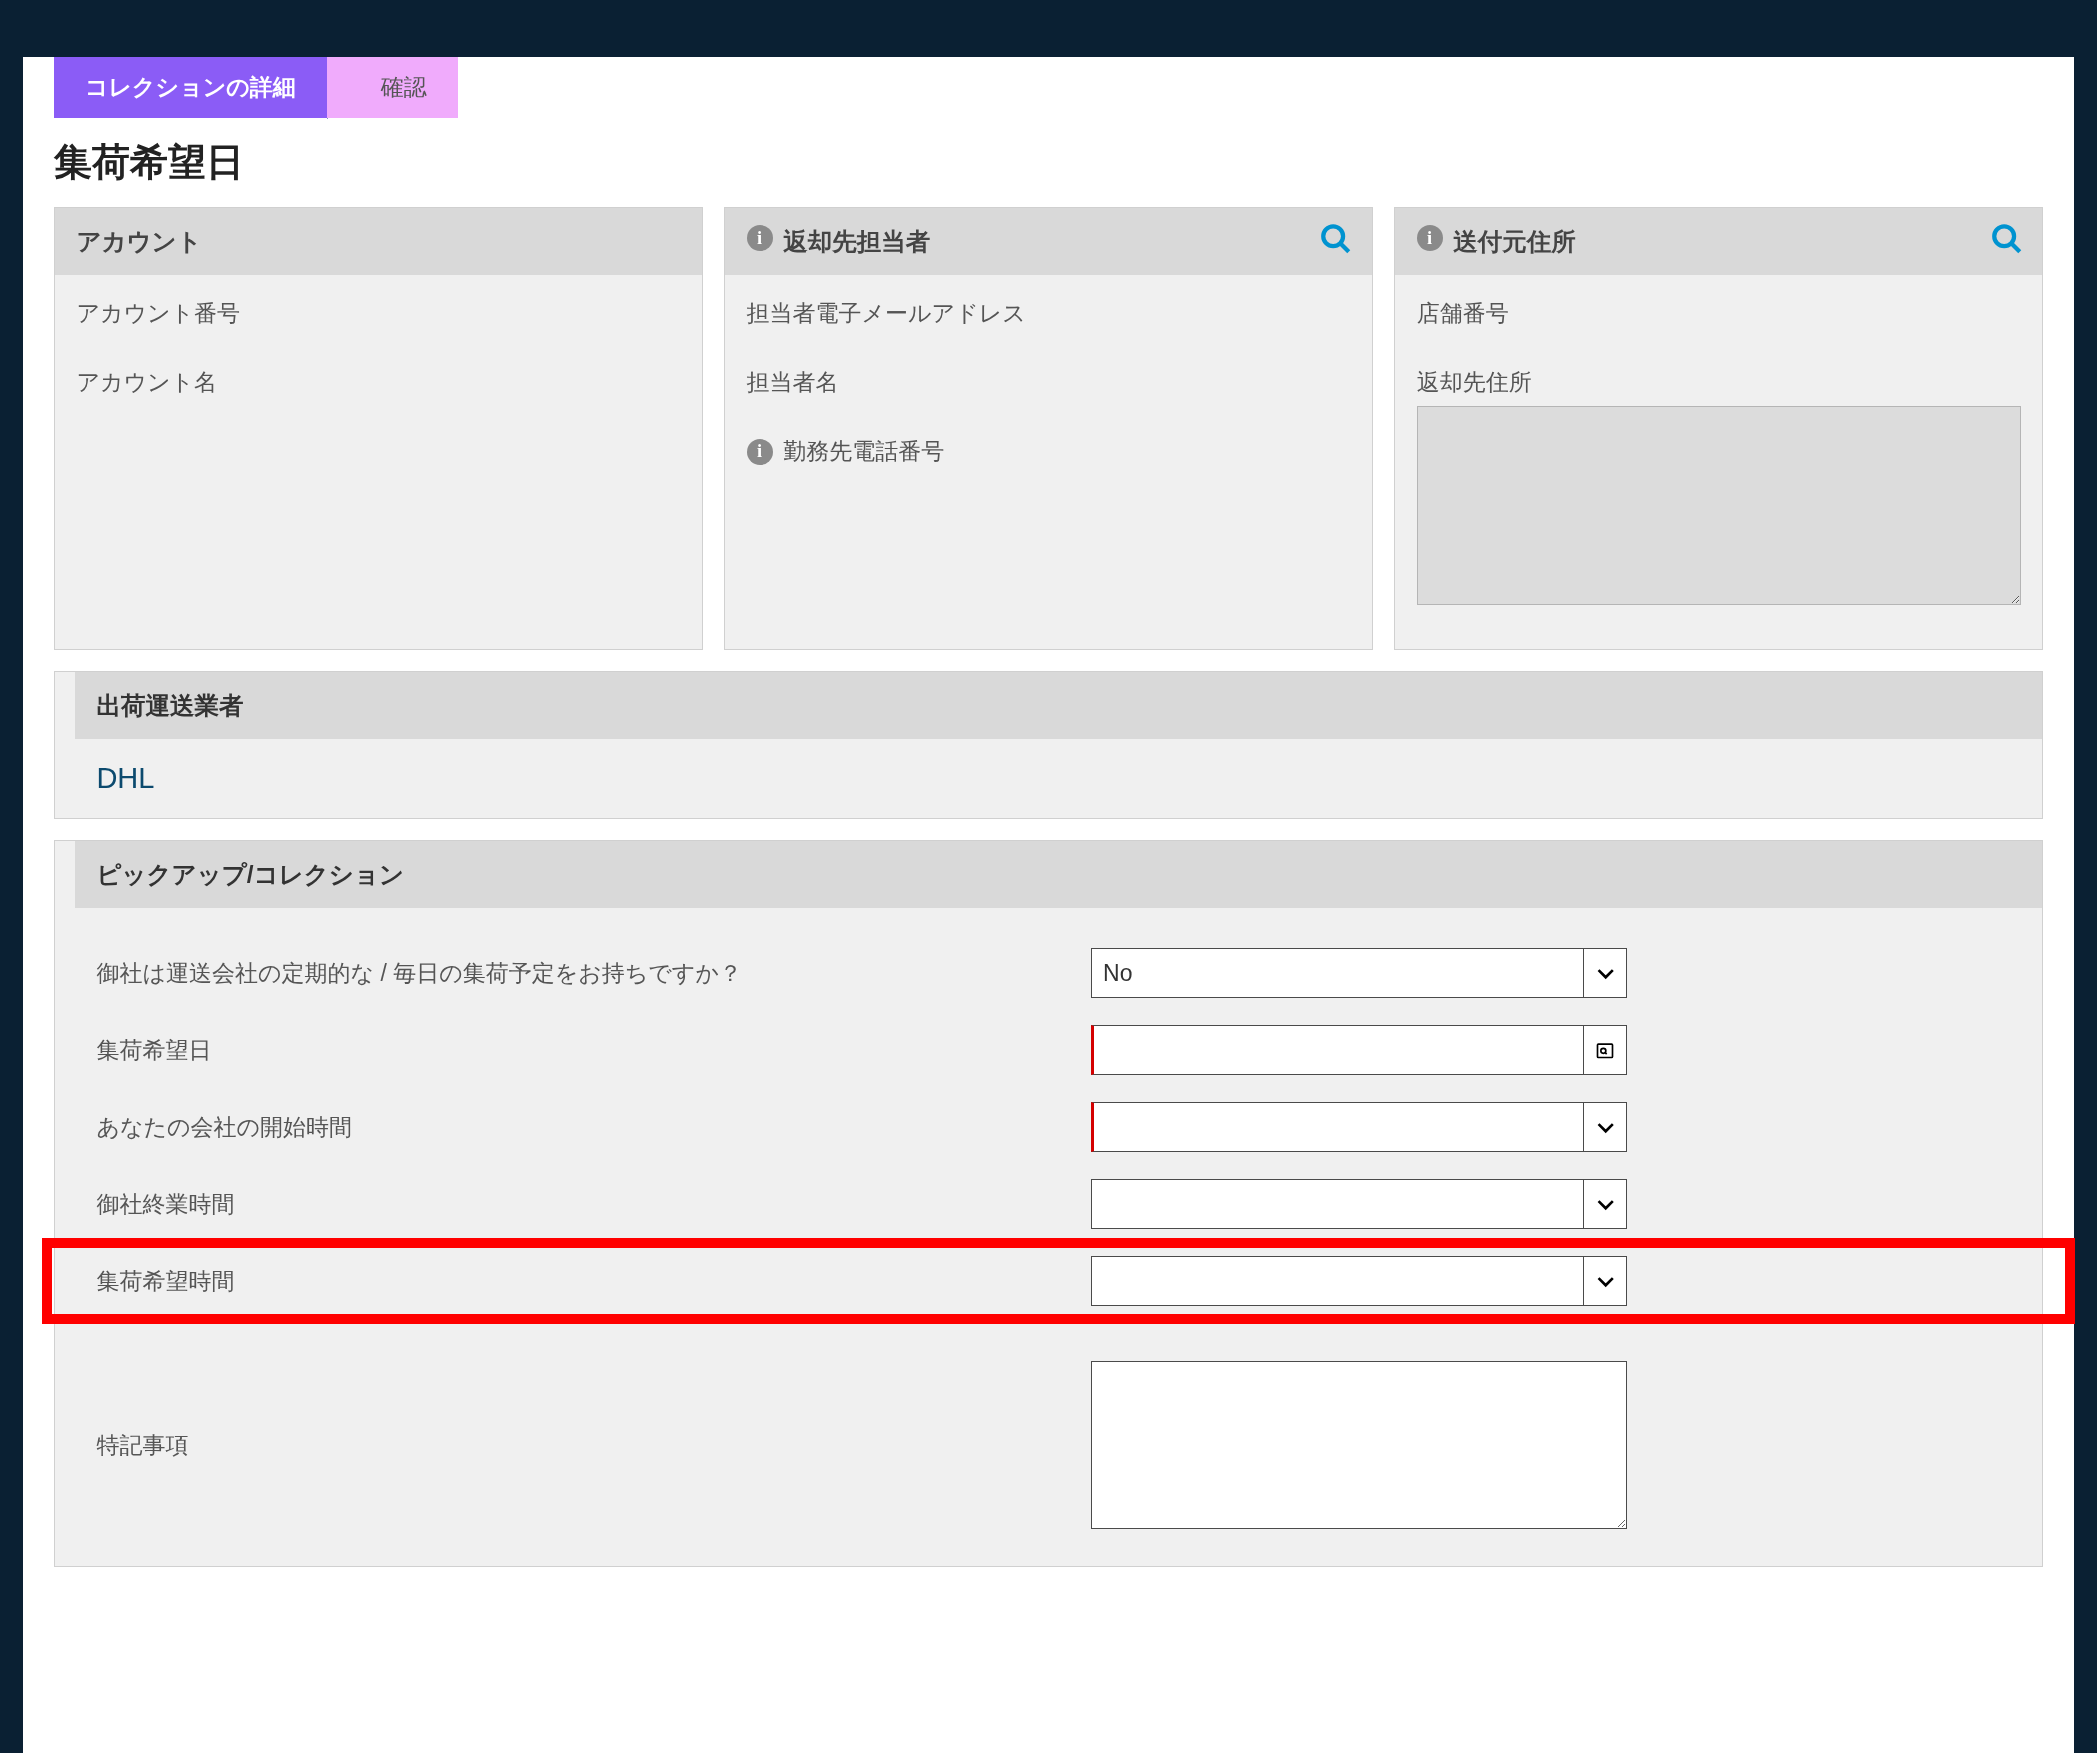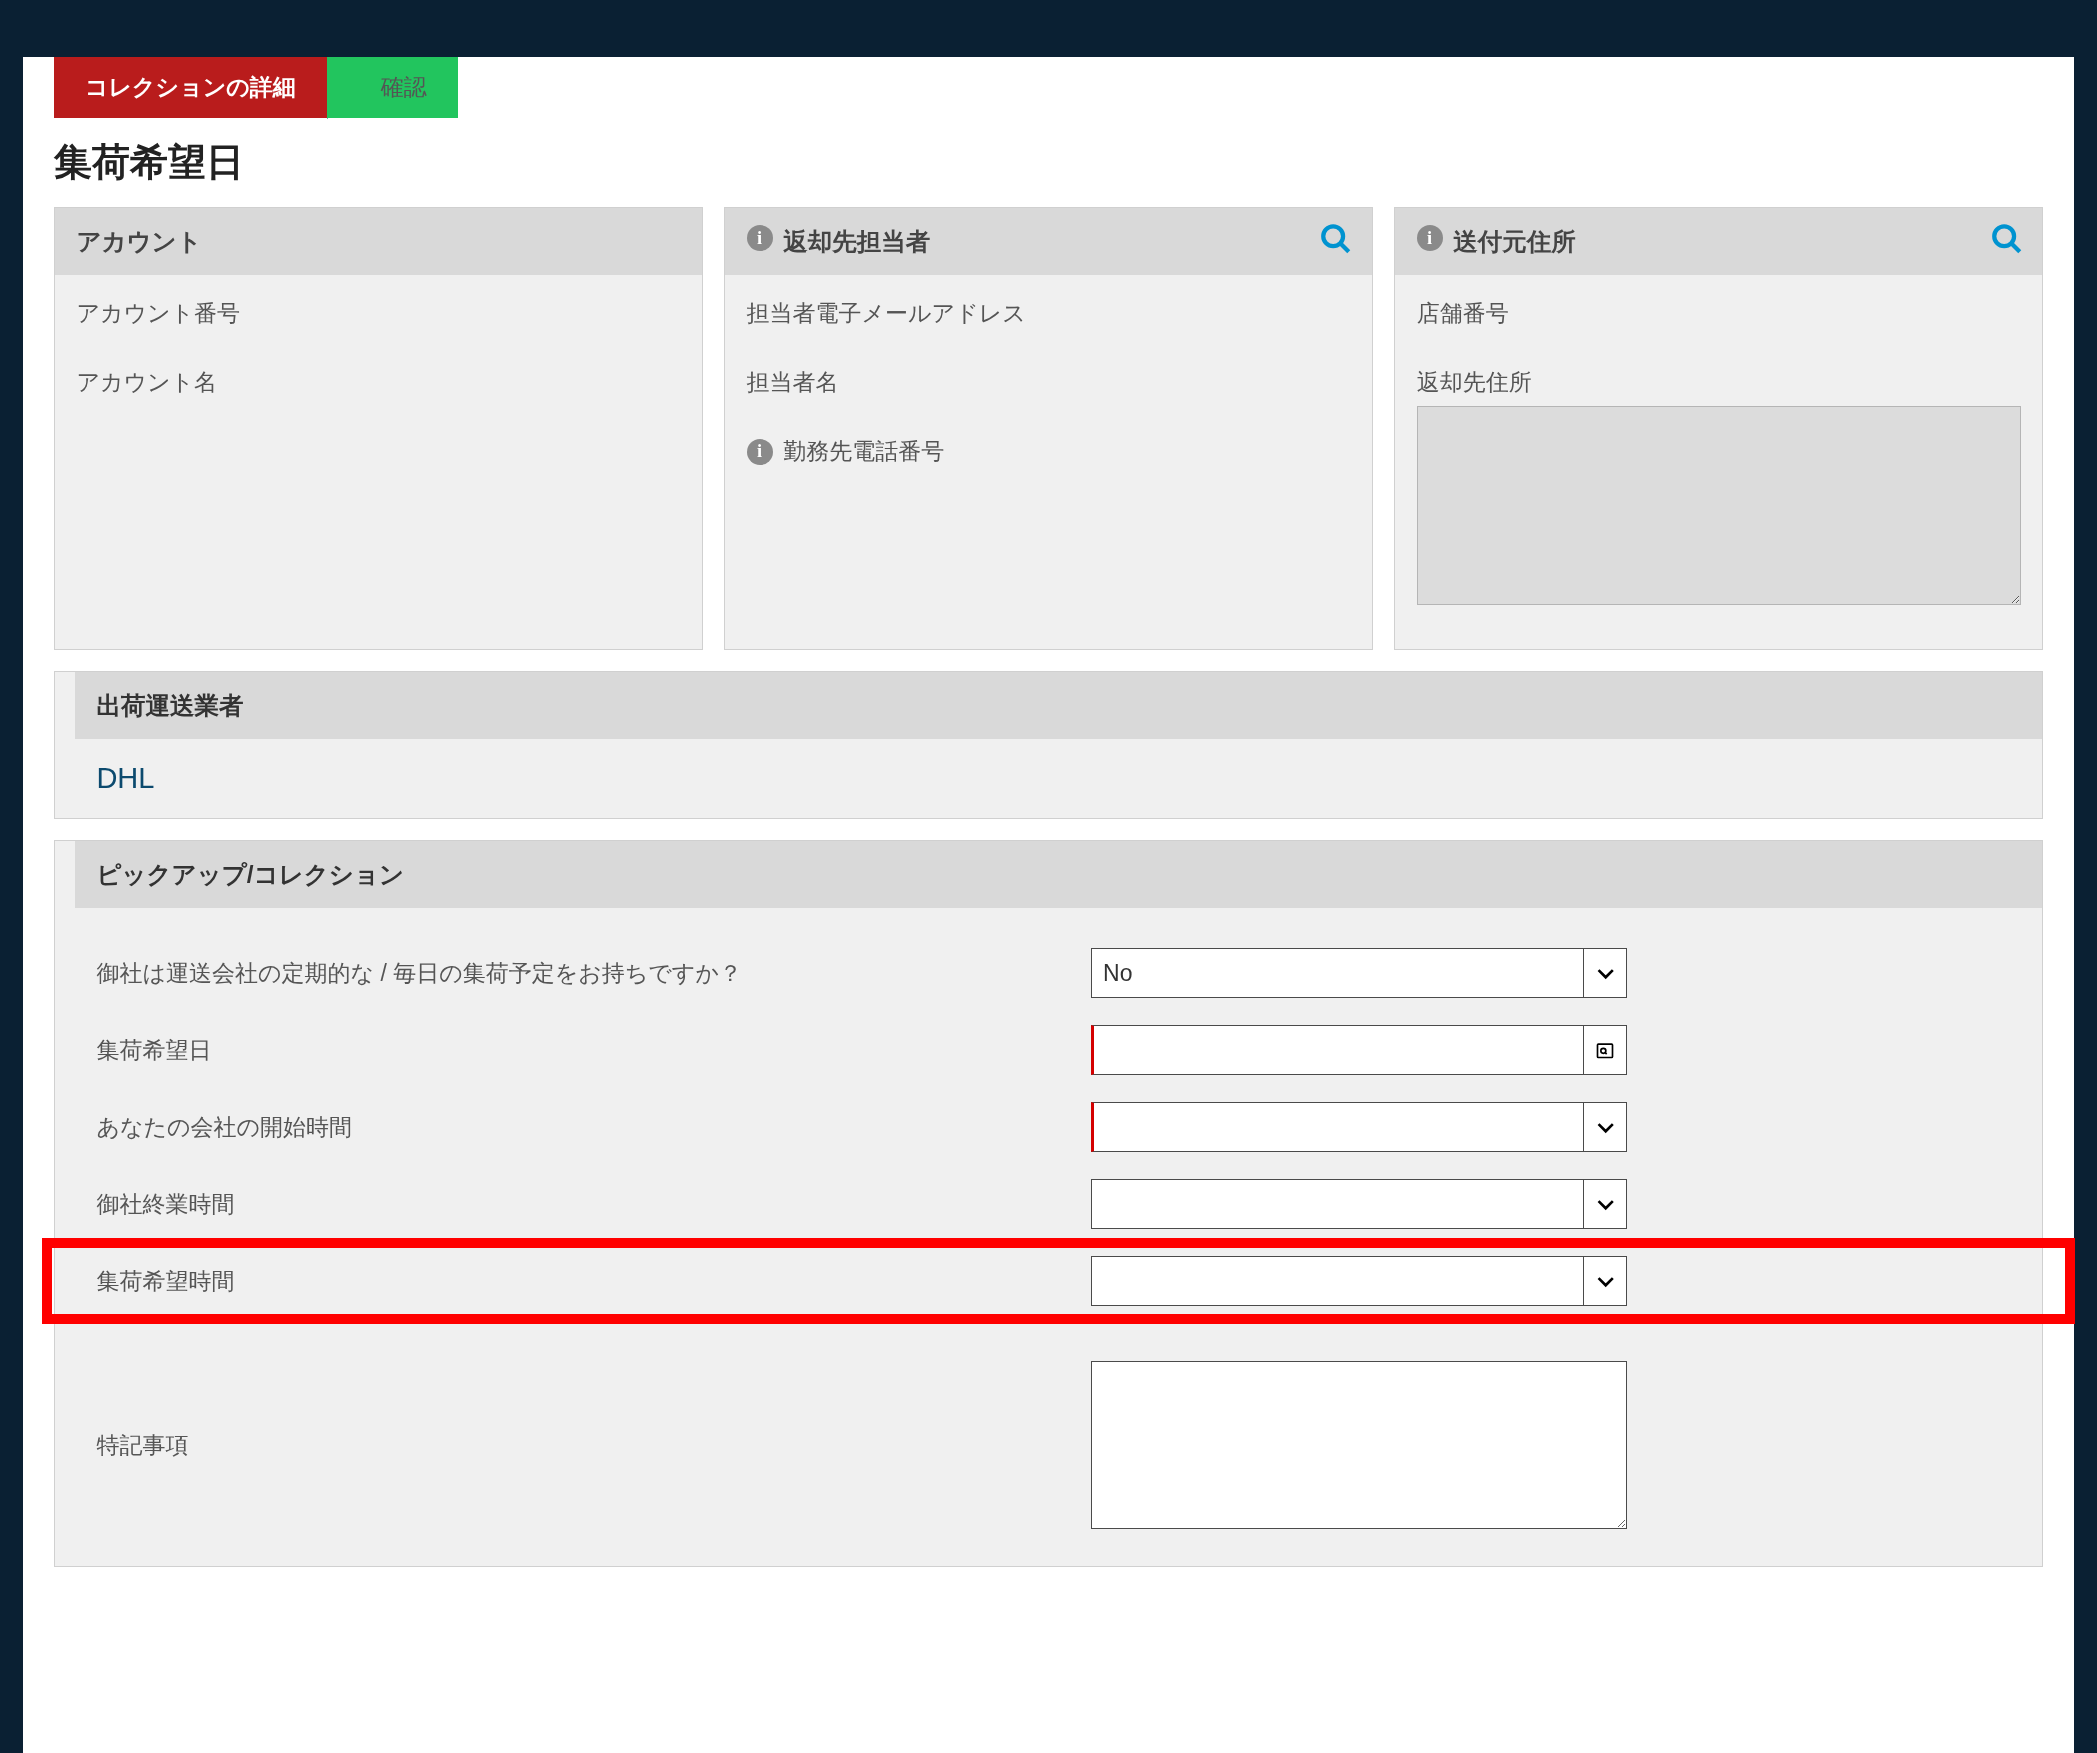--- a/index.html
+++ b/index.html
@@ -41,36 +41,36 @@
       height: 61px;
       font-size: 23px;
     }
     .wizard-step {
       display: flex;
       align-items: center;
       padding: 0 31px;
       position: relative;
     }
     .wizard-step.current {
-      background: #b91c1c;
+      background: #8b5cf6;
       color: #fff;
       font-weight: 700;
     }
     .wizard-step.current::after {
       content: "";
       position: absolute;
       right: -31px;
       top: 0;
       width: 0; height: 0;
       border-top: 31px solid transparent;
       border-bottom: 31px solid transparent;
       border-left: 31px solid #003a70;
     }
     .wizard-step.next {
-      background: #22c55e;
+      background: #f0abfc;
       color: #555;
       padding-left: 54px;
     }
     
     .page-title {
       font-size: 38px;
       font-weight: 700;
       color: #222;
       margin: 7.7px 0 19px 31px;
     }

